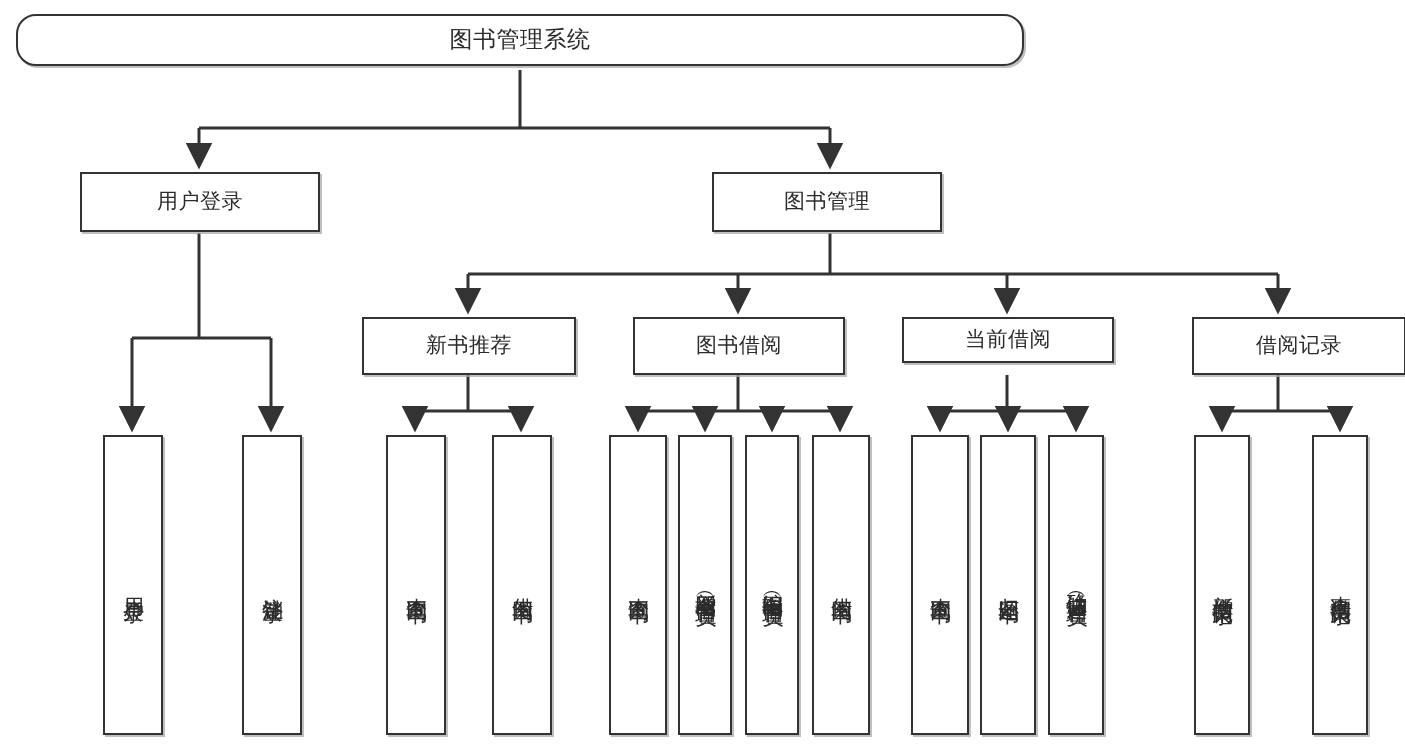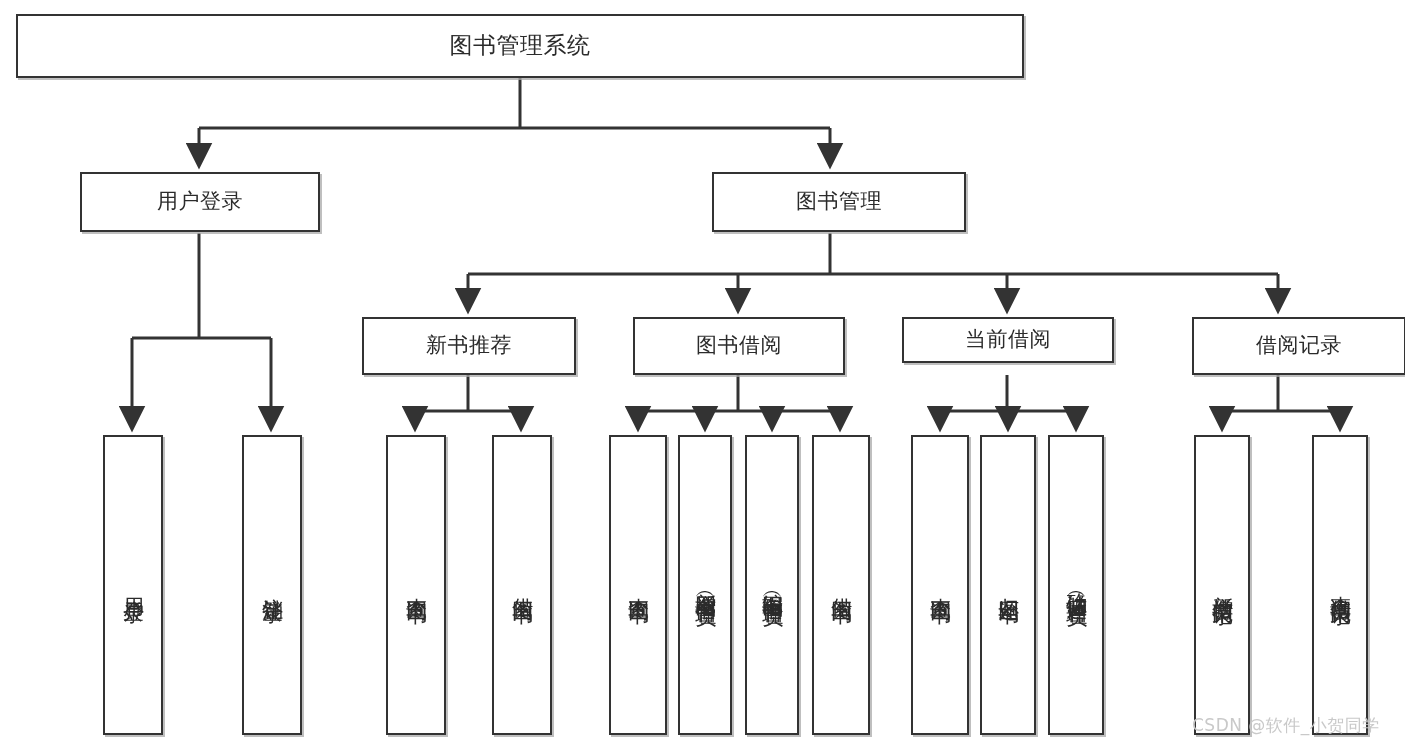--- a/index.html
+++ b/index.html
@@ -109,29 +109,29 @@
       <path d="M 1008 411 L 1008 428" marker-end="url(#arrow)"></path>
       <path d="M 1076 411 L 1076 428" marker-end="url(#arrow)"></path>
 
       <path d="M 1278 375 L 1278 411"></path>
       <path d="M 1222 411 L 1340 411"></path>
       <path d="M 1222 411 L 1222 428" marker-end="url(#arrow)"></path>
       <path d="M 1340 411 L 1340 428" marker-end="url(#arrow)"></path>
     </g>
   </svg>
 
-  <div class="node-box root-box" style="left:16px; top:14px; width:1008px; height:64px;">
+  <div class="node-box root-box" style="left:16px; top:14px; width:1008px; height:52px;border-radius:20px;">
     <span class="node-label-h">图书管理系统</span>
   </div>
 
   <div class="node-box" style="left:80px; top:172px; width:240px; height:60px;">
     <span class="node-label-h">用户登录</span>
   </div>
 
-  <div class="node-box" style="left:712px; top:172px; width:254px; height:60px;">
+  <div class="node-box" style="left:712px; top:172px; width:230px; height:60px;">
     <span class="node-label-h">图书管理</span>
   </div>
 
   <div class="node-box" style="left:633px; top:317px; width:212px; height:58px;">
     <span class="node-label-h">图书借阅</span>
   </div>
 
   <div class="node-box" style="left:362px; top:317px; width:214px; height:58px;">
     <span class="node-label-h">新书推荐</span>
   </div>
@@ -189,15 +189,14 @@
   </div>
 
   <div class="node-box" style="left:1194px; top:435px; width:56px; height:300px;">
     <span class="node-label-v">新增借阅记录</span>
   </div>
 
   <div class="node-box" style="left:1312px; top:435px; width:56px; height:300px;">
     <span class="node-label-v">查询借阅记录</span>
   </div>
 
-  <div class="watermark" style="left:1192px; top:714px;">CSDN @软件_小贺同学</div>
 
 </div>
 
 </body></html>

